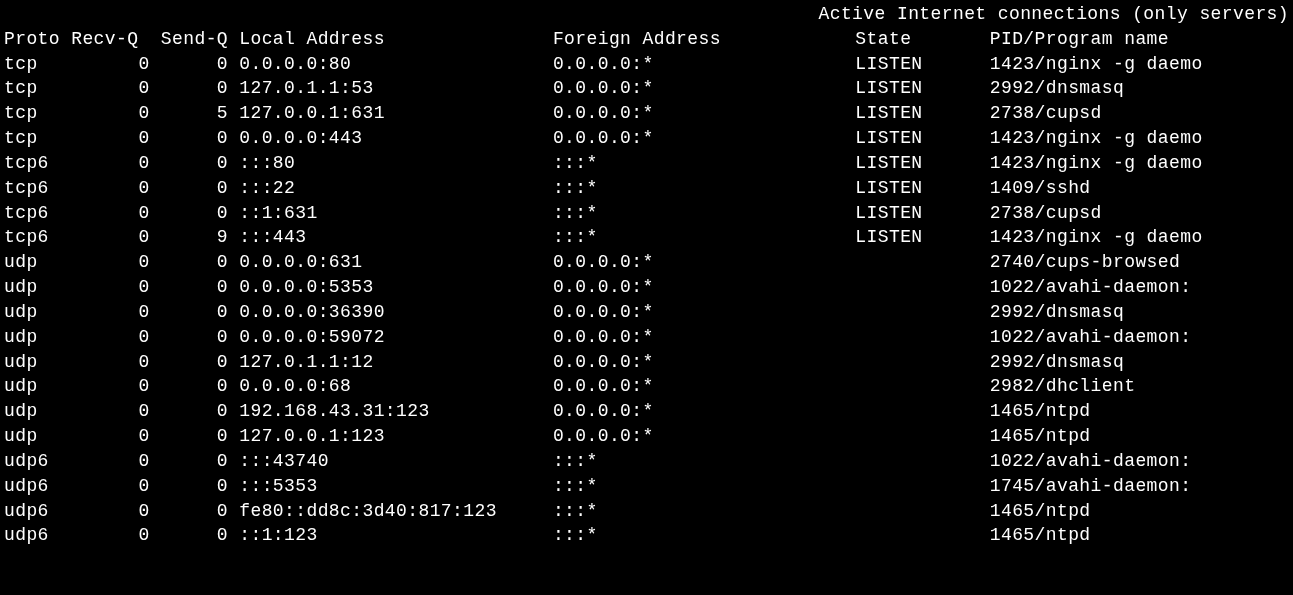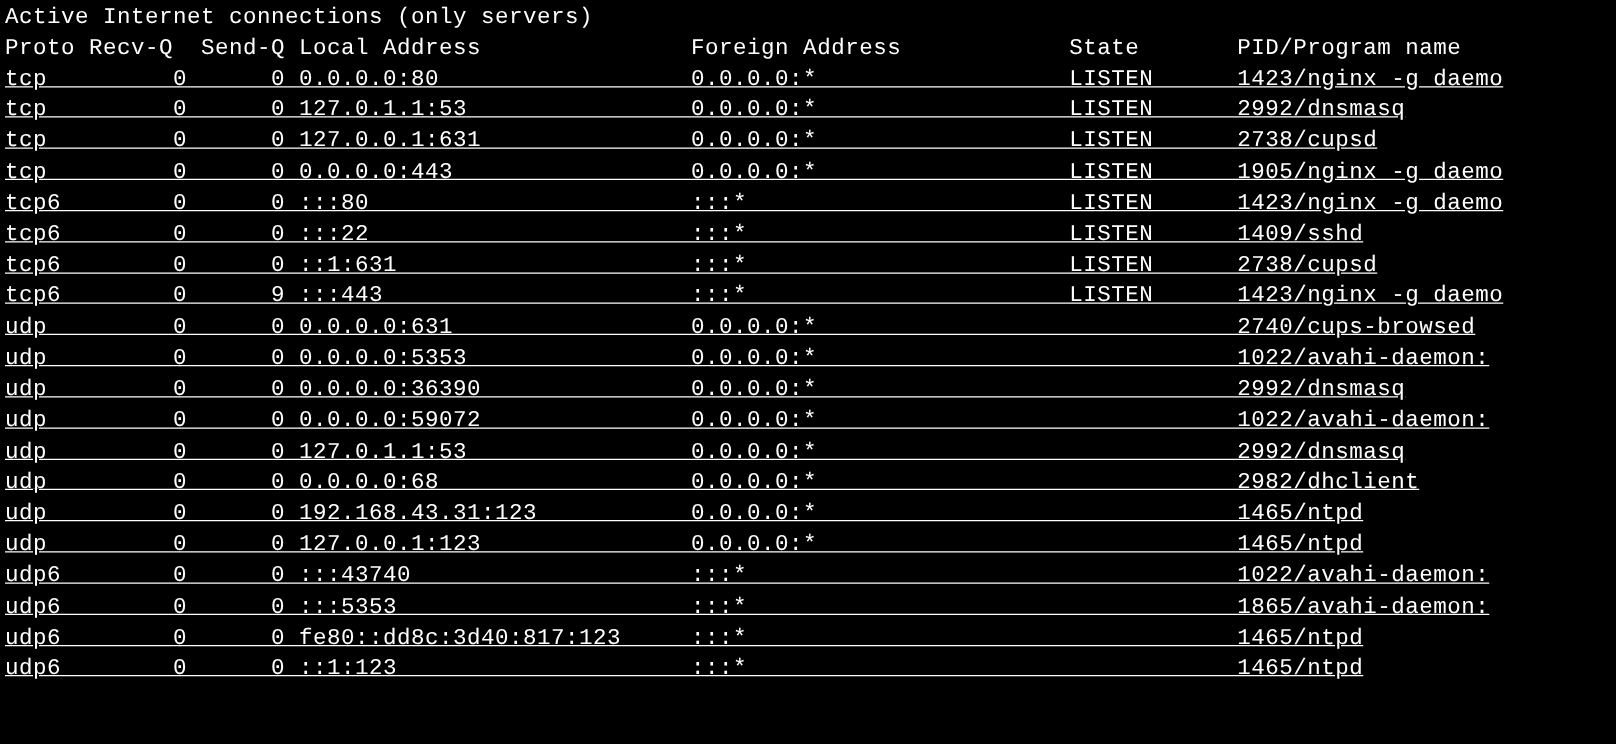--- a/index.html
+++ b/index.html
@@ -11,49 +11,49 @@
       padding: 2px 4px;
       width: 1293px;
       height: 595px;
       box-sizing: border-box;
       overflow: hidden;
       line-height: 1.38;
       letter-spacing: 0.4px;
     }
     .row {
       white-space: pre;
-      text-decoration: underline;
     }
     .title {
       white-space: pre;
+      text-align: right;
     }
     .hdr {
       white-space: pre;
       font-family: Liberation Mono, monospace;
     }
   </style>
 </head>
 <body>
 
 <div class="title">Active Internet connections (only servers)</div>
 <div class="hdr" id="header-row">Proto Recv-Q  Send-Q Local Address               Foreign Address            State       PID/Program name</div>
 <div id="rows">
     <div class="row">tcp         0      0 0.0.0.0:80                  0.0.0.0:*                  LISTEN      1423/nginx -g daemo</div>
     <div class="row">tcp         0      0 127.0.1.1:53                0.0.0.0:*                  LISTEN      2992/dnsmasq</div>
-    <div class="row">tcp         0      0 127.0.0.1:631               0.0.0.0:*                  LISTEN      2738/cupsd</div>
-    <div class="row">tcp         0      0 0.0.0.0:443                 0.0.0.0:*                  LISTEN      1905/nginx -g daemo</div>
+    <div class="row">tcp         0      5 127.0.0.1:631               0.0.0.0:*                  LISTEN      2738/cupsd</div>
+    <div class="row">tcp         0      0 0.0.0.0:443                 0.0.0.0:*                  LISTEN      1423/nginx -g daemo</div>
     <div class="row">tcp6        0      0 :::80                       :::*                       LISTEN      1423/nginx -g daemo</div>
     <div class="row">tcp6        0      0 :::22                       :::*                       LISTEN      1409/sshd</div>
     <div class="row">tcp6        0      0 ::1:631                     :::*                       LISTEN      2738/cupsd</div>
     <div class="row">tcp6        0      9 :::443                      :::*                       LISTEN      1423/nginx -g daemo</div>
     <div class="row">udp         0      0 0.0.0.0:631                 0.0.0.0:*                              2740/cups-browsed</div>
     <div class="row">udp         0      0 0.0.0.0:5353                0.0.0.0:*                              1022/avahi-daemon:</div>
     <div class="row">udp         0      0 0.0.0.0:36390               0.0.0.0:*                              2992/dnsmasq</div>
     <div class="row">udp         0      0 0.0.0.0:59072               0.0.0.0:*                              1022/avahi-daemon:</div>
-    <div class="row">udp         0      0 127.0.1.1:53                0.0.0.0:*                              2992/dnsmasq</div>
+    <div class="row">udp         0      0 127.0.1.1:12                0.0.0.0:*                              2992/dnsmasq</div>
     <div class="row">udp         0      0 0.0.0.0:68                  0.0.0.0:*                              2982/dhclient</div>
     <div class="row">udp         0      0 192.168.43.31:123           0.0.0.0:*                              1465/ntpd</div>
     <div class="row">udp         0      0 127.0.0.1:123               0.0.0.0:*                              1465/ntpd</div>
     <div class="row">udp6        0      0 :::43740                    :::*                                   1022/avahi-daemon:</div>
-    <div class="row">udp6        0      0 :::5353                     :::*                                   1865/avahi-daemon:</div>
+    <div class="row">udp6        0      0 :::5353                     :::*                                   1745/avahi-daemon:</div>
     <div class="row">udp6        0      0 fe80::dd8c:3d40:817:123     :::*                                   1465/ntpd</div>
     <div class="row">udp6        0      0 ::1:123                     :::*                                   1465/ntpd</div>
   </div>
 
 </body></html>

